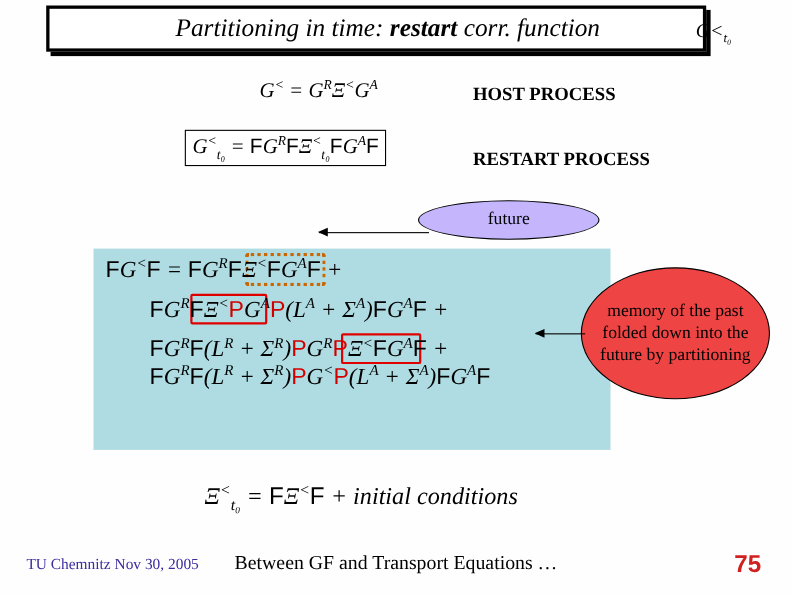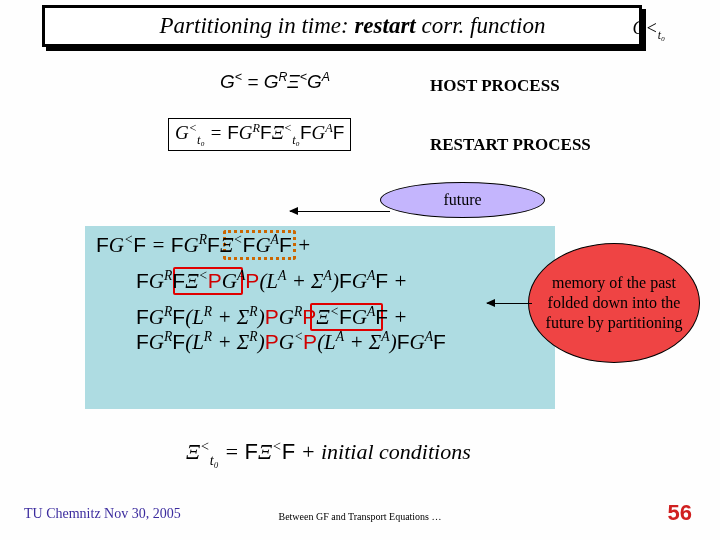--- a/index.html
+++ b/index.html
@@ -30,23 +30,23 @@
   .title-box .bold { font-weight: bold; font-style: italic; }
   .title-sub {
     position: absolute;
     right: 55px;
     top: 18px;
     font-size: 18px;
     font-style: italic;
   }
   .host-eq {
     position: absolute;
-    left: 220px;
+    left: 236px;
     top: 70px;
-    font-family: Liberation Sans, sans-serif;
+    font-family: Liberation Serif, serif;
     font-size: 19px;
     font-style: italic;
   }
   .host-label {
     position: absolute;
     left: 430px;
     top: 76px;
     font-size: 17px;
     font-weight: bold;
     font-family: "Times New Roman", serif;
@@ -177,21 +177,21 @@
     font-size: 14px;
     color: #3b2b9e;
     font-family: Liberation Serif, serif;
   }
   .footer-center {
     position: absolute;
     left: 0;
     right: 0;
     bottom: 18px;
     text-align: center;
-    font-size: 10px;
+    font-size: 18px;
   }
   .footer-right {
     position: absolute;
     right: 28px;
     bottom: 14px;
     font-size: 22px;
     color: #d02020;
     font-weight: bold;
     font-family: Arial, sans-serif;
   }
@@ -250,13 +250,13 @@
   <span>memory of the past folded down into the future by partitioning</span>
 </div>
 <div class="memory-arrow"></div>
 
 <div class="bottom-eq">
   Ξ<span class="sup">&lt;</span><span class="sub">t₀</span> = <span class="F">F</span>Ξ<span class="sup">&lt;</span><span class="F">F</span> + initial conditions
 </div>
 
 <div class="footer-left">TU Chemnitz Nov 30, 2005</div>
 <div class="footer-center">Between GF and Transport Equations …</div>
-<div class="footer-right">56</div>
+<div class="footer-right">75</div>
 
 </body></html>

